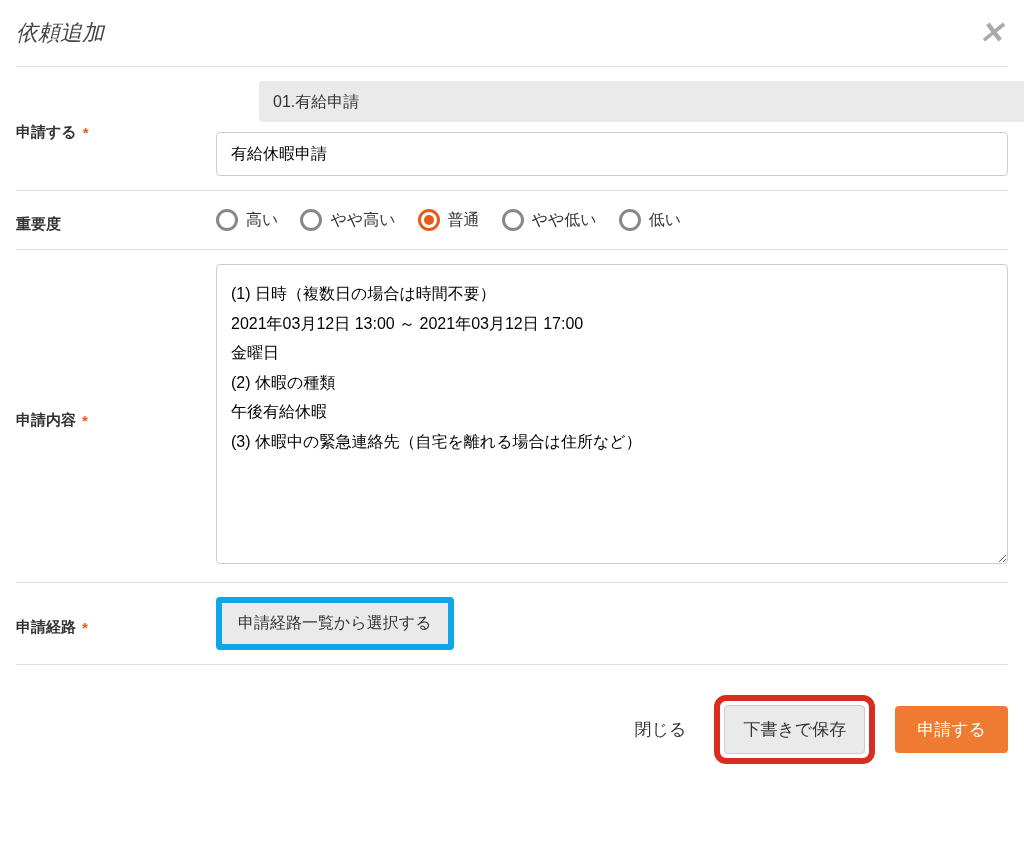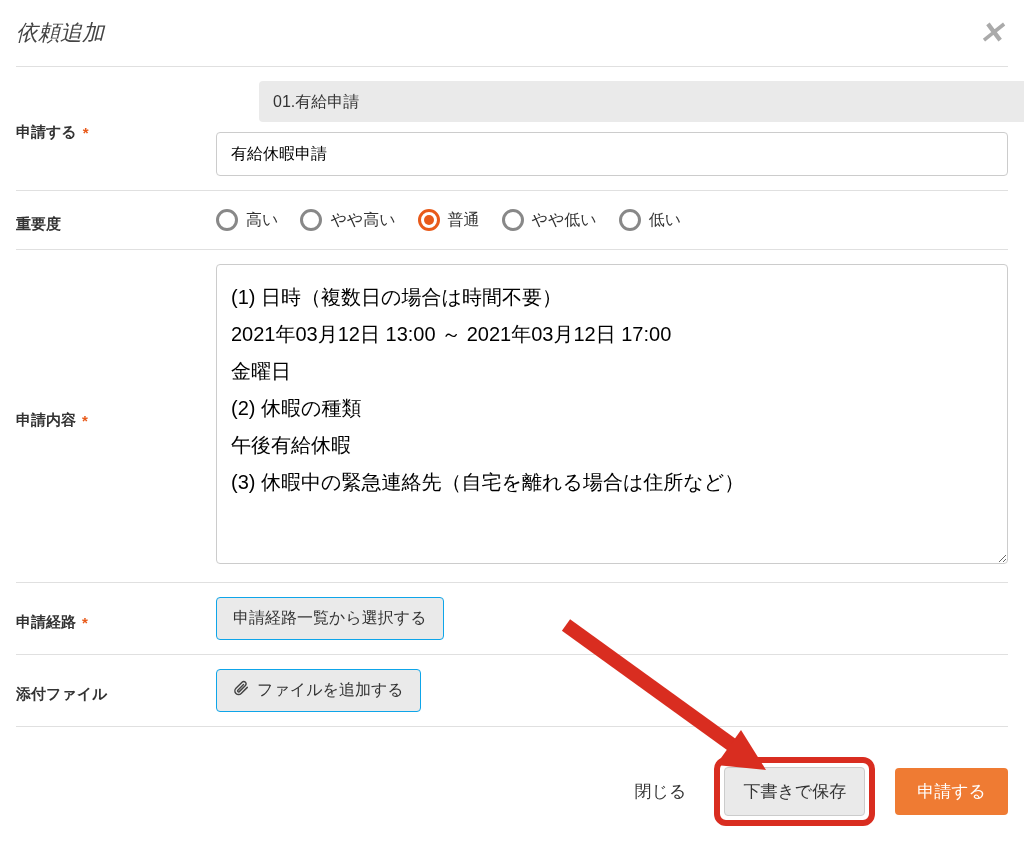--- a/index.html
+++ b/index.html
@@ -65,27 +65,27 @@
     }
     .radio-circle.checked { border-color: #e85a1a; }
     .radio-circle.checked::after {
       content: ""; position: absolute; top: 50%; left: 50%;
       width: 10px; height: 10px; background: #e85a1a; border-radius: 50%;
       transform: translate(-50%, -50%);
     }
     .radio-label { font-size: 16px; color: #333; }
     .textarea {
       width: 100%; min-height: 300px; padding: 14px;
-      border: 1px solid #ccc; border-radius: 4px; font-size: 20px;
+      border: 1px solid #ccc; border-radius: 4px; font-size: 16px;
       line-height: 1.85; font-family: inherit; resize: both;
       white-space: pre-wrap;
     }
     .btn {
       display: inline-flex; align-items: center; gap: 8px;
-      padding: 10px 16px; border: 1px solid #0ea5e9; background: #eaeaea;
+      padding: 10px 16px; border: 6px solid #0ea5e9; background: #eaeaea;
       border-radius: 4px; font-size: 16px; cursor: pointer; color: #333;
     }
     .route-col .select-wrap { margin-top: 14px; }
     .footer {
       border-top: 1px solid #e0e0e0;
       padding-top: 30px; padding-bottom: 10px;
       display: flex; justify-content: flex-end; align-items: center; gap: 20px;
     }
     .link-btn { background: none; border: none; font-size: 17px; color: #333; cursor: pointer; padding: 10px 8px; }
     .btn-secondary {
@@ -180,44 +180,20 @@
       <span>申請経路</span>
       <span class="req">*</span>
     </div>
     <div class="field-col route-col">
       <button class="btn">
         <span>申請経路一覧から選択する</span>
       </button>
     </div>
   </div>
 
-  <div class="row arrow-container">
-    <div class="label-col">
-      <span>添付ファイル</span>
-    </div>
-    <div class="field-col">
-      <button class="btn">
-        <span class="paperclip-icon">
-          <svg width="16" height="16" viewBox="0 0 24 24" fill="none" stroke="#444" stroke-width="2.2" stroke-linecap="round" stroke-linejoin="round">
-              <path d="M21.44 11.05l-9.19 9.19a5.5 5.5 0 0 1-7.78-7.78l9.19-9.19a3.5 3.5 0 0 1 4.95 4.95l-9.19 9.19a1.5 1.5 0 0 1-2.12-2.12l8.49-8.49"></path>
-            </svg>
-        </span>
-        <span>ファイルを追加する</span>
-      </button>
-    </div>
-    <svg class="arrow-svg" width="230" height="180" style="left:540px; top:-40px;" viewBox="0 0 230 180">
-      <defs>
-        <marker id="ah" markerWidth="10" markerHeight="10" refX="6" refY="5" orient="auto">
-          <path d="M0,0 L10,5 L0,10 Z" fill="#d92d20"></path>
-        </marker>
-      </defs>
-      <line x1="10" y1="10" x2="190" y2="140" stroke="#d92d20" stroke-width="14"></line>
-      <polygon points="210,155 160,150 185,115" fill="#d92d20"></polygon>
-    </svg>
-  </div>
 
   <div class="footer">
     <button class="link-btn">閉じる</button>
     <span class="highlight-box">
       <button class="btn-secondary">下書きで保存</button>
     </span>
     <button class="btn-primary">申請する</button>
   </div>
 </div>
 

